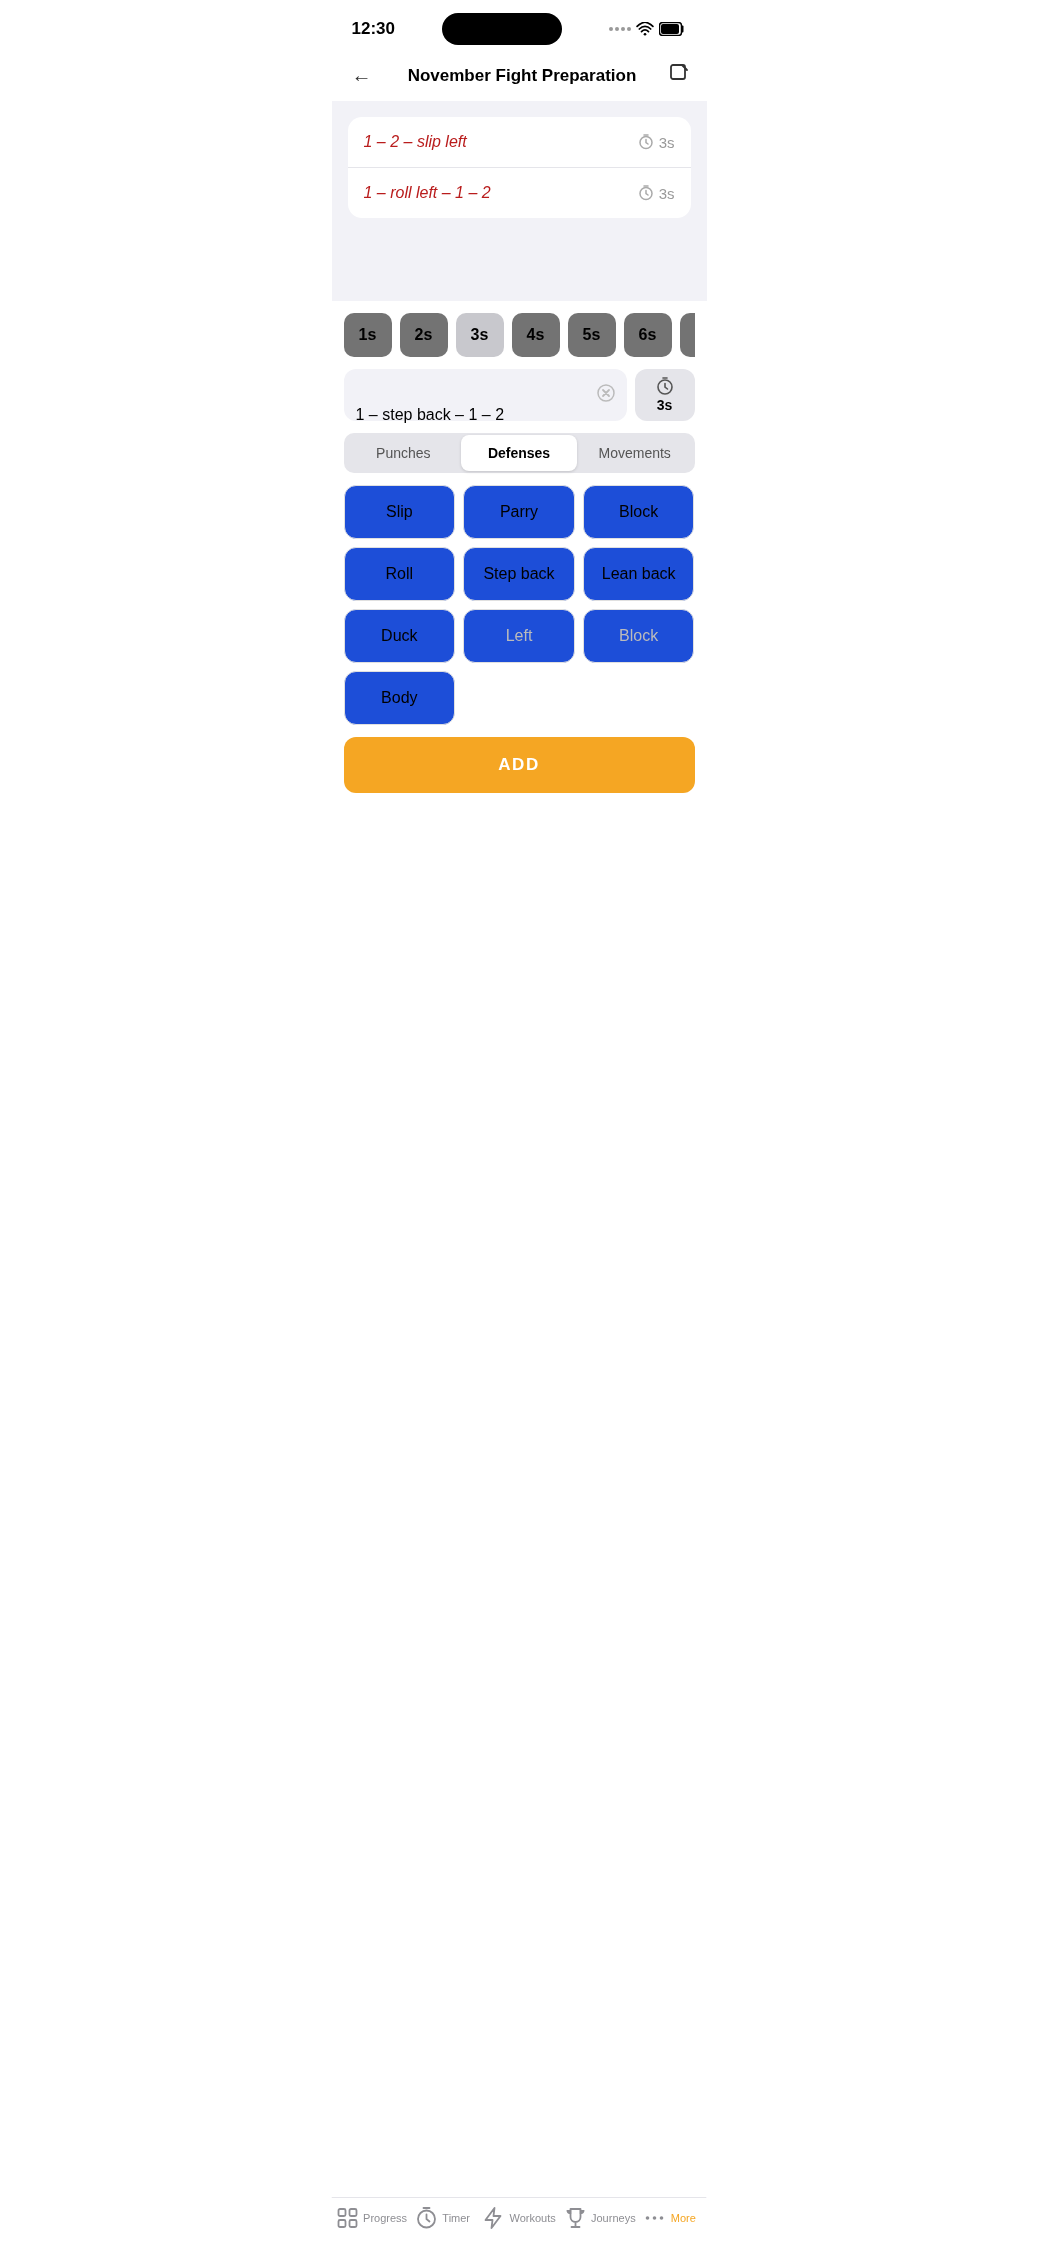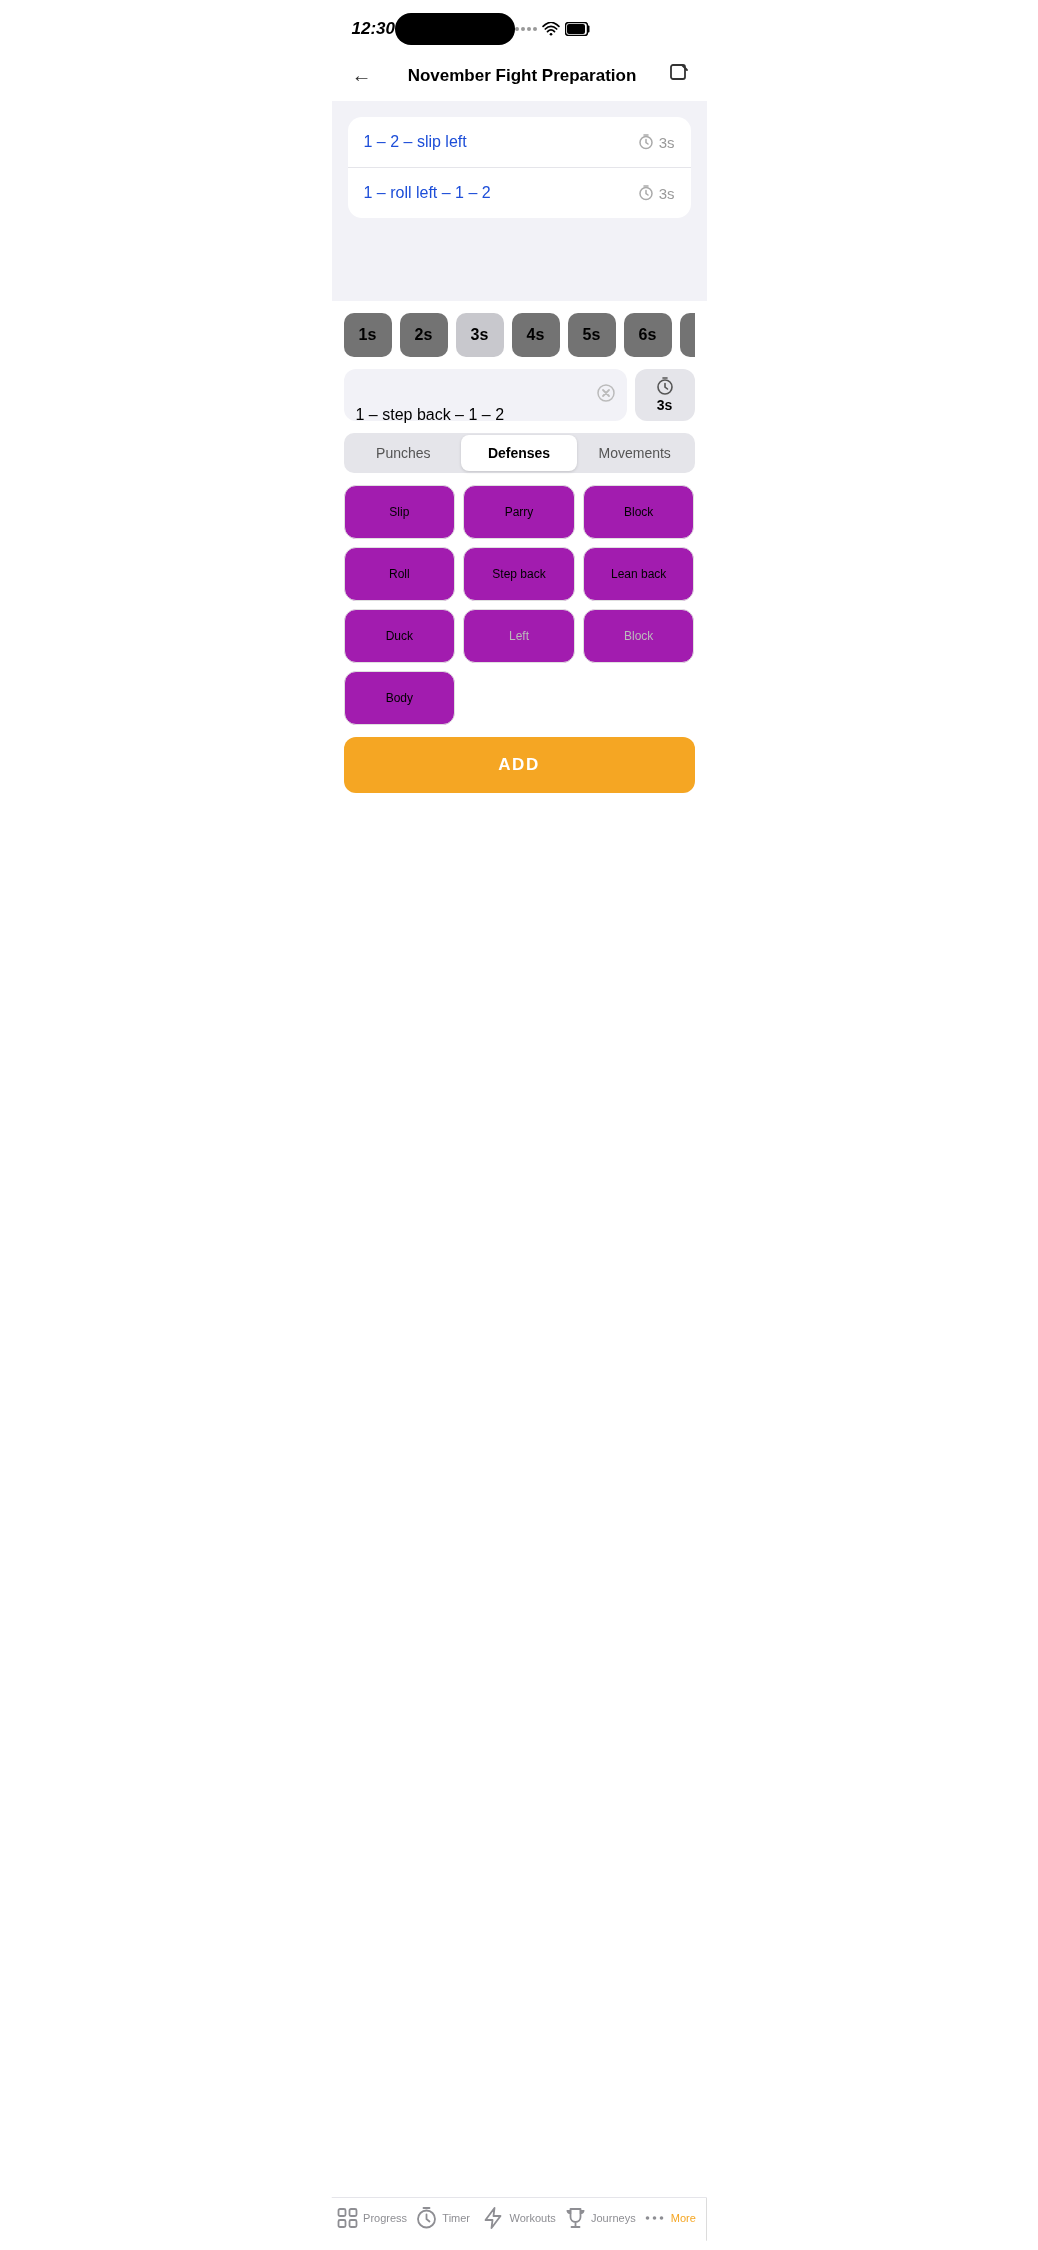--- a/index.html
+++ b/index.html
@@ -11,24 +11,23 @@
       min-height: 812px;
       margin: 0 auto;
       overflow-x: hidden;
       position: relative;
     }
 
     
     .status-bar {
       display: flex;
       align-items: center;
-      justify-content: flex-start;
+      justify-content: space-between;
       padding: 12px 20px 4px 20px;
       height: 50px;
-      font-style: italic;
     }
     .status-time {
       font-size: 17px;
       font-weight: 600;
       color: #000;
     }
     .status-pill {
       width: 120px;
       height: 32px;
       background: #000;
@@ -90,21 +89,22 @@
       align-items: center;
       justify-content: space-between;
       padding: 16px 16px;
       border-bottom: 1px solid #e5e5ea;
     }
     .combo-item:last-child {
       border-bottom: none;
     }
     .combo-text {
       font-size: 16px;
-      color: #1d4ed8;
+      color: #b91c1c;
+      font-style: italic;
     }
     .combo-timer {
       display: flex;
       align-items: center;
       gap: 5px;
       color: #999;
       font-size: 15px;
     }
 
     
@@ -221,24 +221,24 @@
 
     
     .defense-grid {
       display: grid;
       grid-template-columns: repeat(3, 1fr);
       gap: 8px;
       margin-bottom: 12px;
     }
     .defense-btn {
       height: 54px;
-      background: #a21caf;
+      background: #1d4ed8;
       border: 1.5px solid #e0e0e0;
       border-radius: 12px;
-      font-size: 12px;
+      font-size: 16px;
       color: #000;
       cursor: pointer;
       display: flex;
       align-items: center;
       justify-content: center;
       font-weight: 500;
     }
     .defense-btn.disabled {
       color: #bbb;
     }

